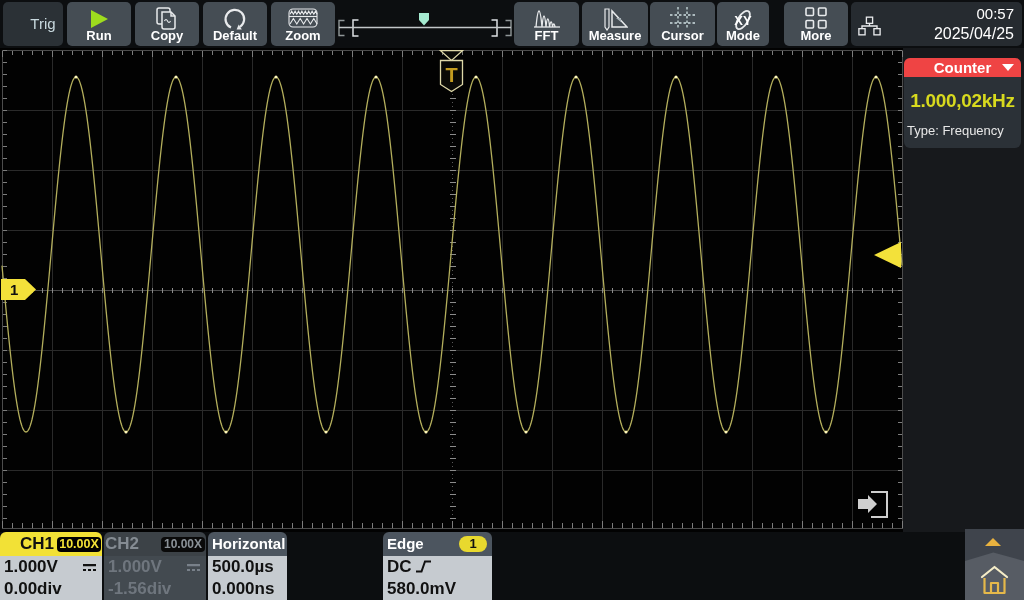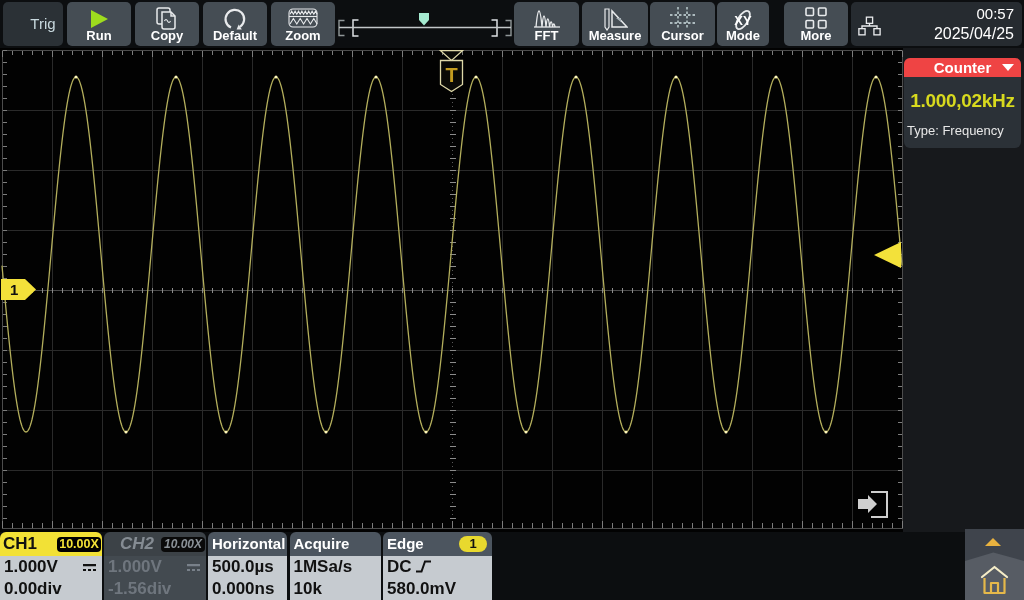--- a/index.html
+++ b/index.html
@@ -187,38 +187,34 @@
 </svg>
 <div id="sidebar">
     <div id="card">
       <div id="cardhead">Counter<div class="arr"></div></div>
       <div id="freq">1.000,02kHz</div>
       <div id="type">Type: Frequency</div>
     </div>
   </div>
 <div id="bottombar">
 <div class="blk" style="left:0;width:102px;">
- <div class="hd" style="background:#f2e136;color:#111;padding-left:3px;font-size:17px;">CH1<span style="position:absolute;right:1px;top:5px;width:44px;height:15px;background:#000;border-radius:4px;color:#f2e136;font-size:12.5px;line-height:15px;text-align:center;">10.00X</span></div>
+ <div class="hd" style="background:#f2e136;color:#111;padding-left:20px;font-size:17px;">CH1<span style="position:absolute;right:1px;top:5px;width:44px;height:15px;background:#000;border-radius:4px;color:#f2e136;font-size:12.5px;line-height:15px;text-align:center;">10.00X</span></div>
  <div class="bd" style="background:#c6cbd0;color:#111;">1.000V<svg style="position:absolute;right:6px;top:8px" width="13" height="8" viewBox="0 0 13 8">
           <path d="M0,1.2 h13 M0,6 h3 M5,6 h3 M10,6 h3" stroke="#111" stroke-width="2.2"></path>
         </svg><br>0.00div</div>
 </div>
 <div class="blk" style="left:104px;width:102px;">
- <div class="hd" style="background:#3c4247;color:#858c93;padding-left:16px;font-size:17px;font-style:italic;">CH2<span style="position:absolute;right:1px;top:5px;width:44px;height:15px;background:#0a0a0a;border-radius:4px;color:#8b9298;font-size:12px;line-height:15px;text-align:center;">10.00X</span></div>
+ <div class="hd" style="background:#3c4247;color:#858c93;padding-left:1px;font-size:17px;">CH2<span style="position:absolute;right:1px;top:5px;width:44px;height:15px;background:#0a0a0a;border-radius:4px;color:#8b9298;font-size:12px;line-height:15px;text-align:center;">10.00X</span></div>
  <div class="bd" style="background:#434a50;color:#6f767e;">1.000V<svg style="position:absolute;right:6px;top:8px" width="13" height="8" viewBox="0 0 13 8">
           <path d="M0,1.2 h13 M0,6 h3 M5,6 h3 M10,6 h3" stroke="#79818a" stroke-width="2.2"></path>
         </svg><br>-1.56div</div>
 </div>
 <div class="blk" style="left:208px;width:79px;">
  <div class="hd" style="background:#4c555f;color:#fff;padding-left:4px;">Horizontal</div>
  <div class="bd" style="background:#c6cbd0;color:#111;">500.0µs<br>0.000ns</div>
-</div>
-<div class="blk" style="left:289.5px;width:91px;">
- <div class="hd" style="background:#4c555f;color:#fff;padding-left:4px;">Acquire</div>
- <div class="bd" style="background:#c6cbd0;color:#111;">1MSa/s<br>10k</div>
 </div>
 <div class="blk" style="left:383px;width:109px;">
  <div class="hd" style="background:#4c555f;color:#fff;padding-left:4px;">Edge<span style="position:absolute;right:5px;top:4px;width:28px;height:16px;background:#e8d92e;border-radius:8px;color:#111;font-size:13px;line-height:16px;text-align:center;font-weight:bold;">1</span></div>
  <div class="bd" style="background:#c6cbd0;color:#111;">DC <svg width="16" height="13" viewBox="0 0 16 13" style="vertical-align:-1px">
           <path d="M0,11.5 h5.5 l3.5,-10 h6" fill="none" stroke="#111" stroke-width="2"></path>
         </svg><br>580.0mV</div>
 </div>
 </div>
 <div id="corner">
     <div id="pent"></div>

